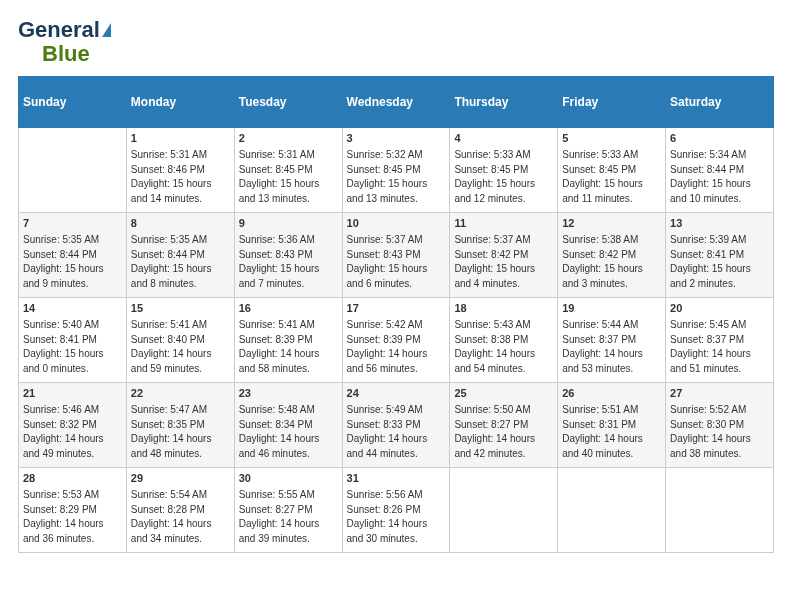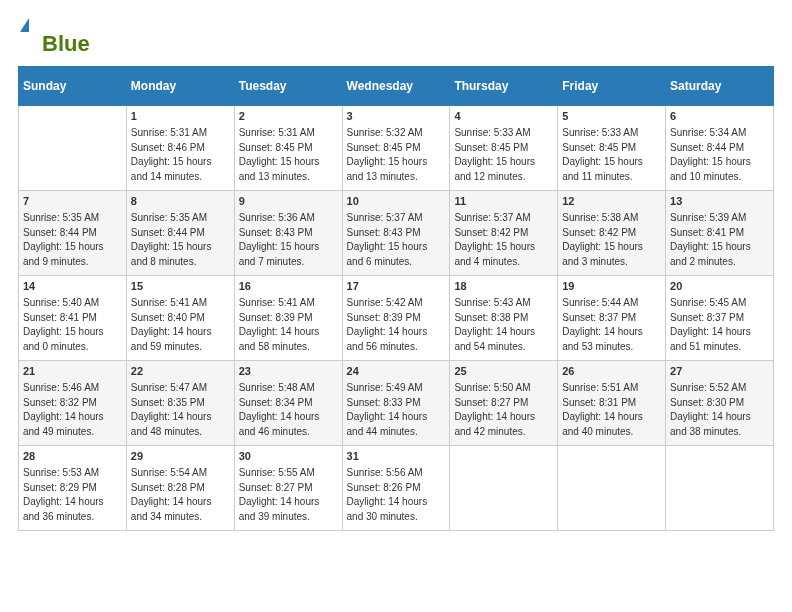--- a/index.html
+++ b/index.html
@@ -57,21 +57,21 @@
     }
     table {
       width: 100%;
       border-collapse: collapse;
       font-size: 10.5px;
     }
     thead tr th {
       background-color: #2a7ab5;
       color: #fff;
       font-weight: bold;
-      padding: 12px 4px;
+      padding: 18px 4px;
       text-align: left;
       border: 1px solid #2a7ab5;
       font-size: 12px;
     }
     tbody tr td {
       border: 1px solid #ccc;
       padding: 3px 4px;
       vertical-align: top;
       min-height: 70px;
       height: 85px;
@@ -95,20 +95,21 @@
       background-color: #fff !important;
     }
   </style>
 </head>
 <body>
 
 <div class="page">
   <div class="header">
     <div class="logo">
       <div style="display:flex;align-items:center;">
+        <span class="logo-text">General</span>
         <span class="logo-triangle"></span>
       </div>
       <span class="logo-text" style="color:#4d7c0f;margin-left:24px;">Blue</span>
     </div>
     <div class="title-block">
       <div class="main-title"></div>
       <div class="subtitle"></div>
     </div>
   </div>
 

